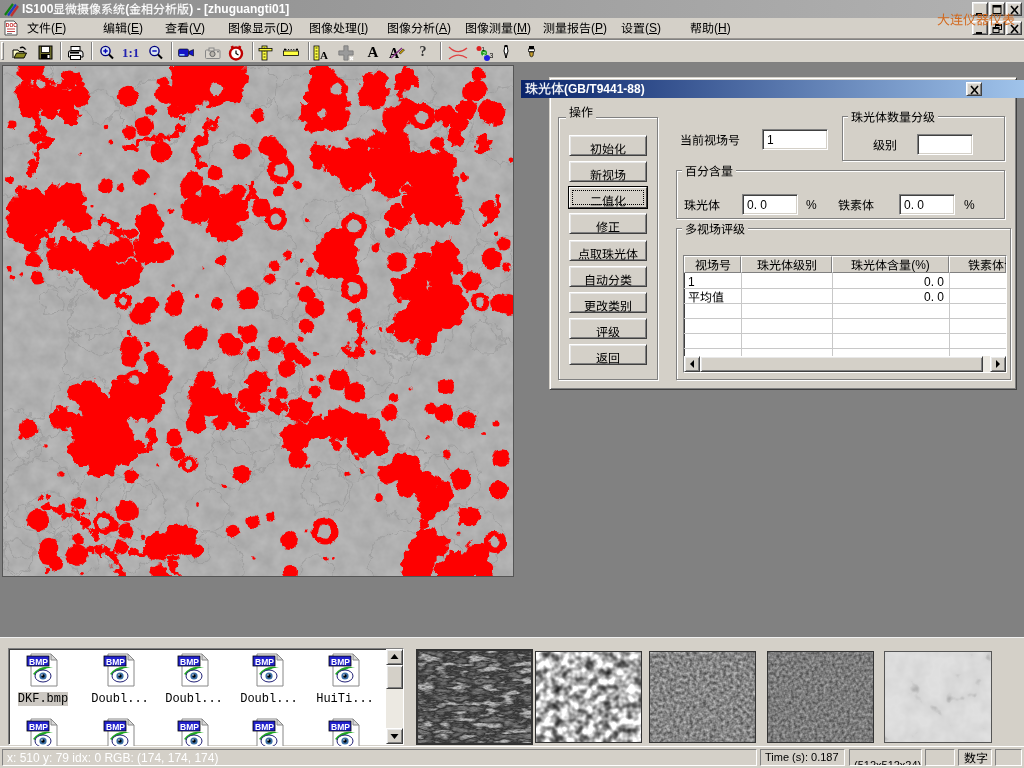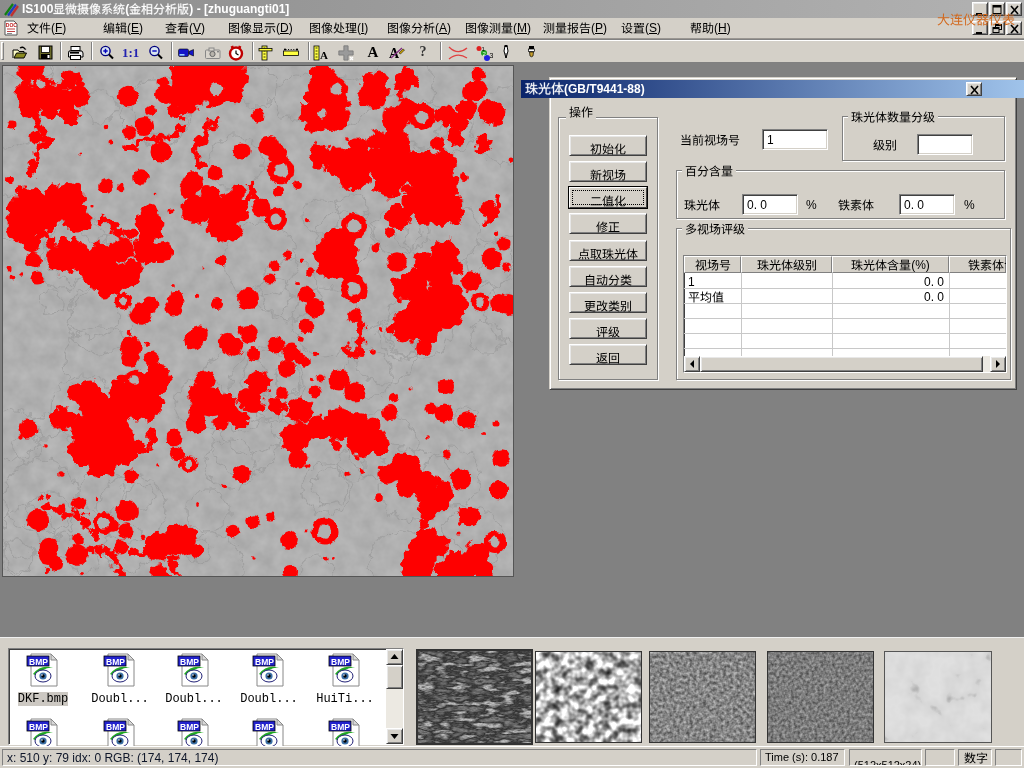--- a/index.html
+++ b/index.html
@@ -1633,20 +1633,20 @@
           <feFuncR type="table" tableValues="0.45 0.84 0.88 0.86"></feFuncR>
           <feFuncG type="table" tableValues="0.45 0.84 0.88 0.86"></feFuncG>
           <feFuncB type="table" tableValues="0.45 0.84 0.88 0.86"></feFuncB>
         </feComponentTransfer>
       </filter>
     </defs>
 <rect width="108" height="92" filter="url(#t5)"></rect>
 </svg>
 
 <div class="abs" style="left:0;top:746px;width:1024px;height:22px;background:#d4d0c8;border-top:1px solid #fff"></div>
-<div class="sunk" style="left:2px;top:749px;width:755px;height:17px;font-size:12px;;color:#0f172a;padding:1px 0 0 4px">x: 510 y: 79 idx: 0 RGB: (174, 174, 174)</div>
+<div class="sunk" style="left:2px;top:749px;width:755px;height:17px;font-size:12px;;color:#ffffff;padding:1px 0 0 4px">x: 510 y: 79 idx: 0 RGB: (174, 174, 174)</div>
 <div class="sunk" style="left:760px;top:749px;width:85px;height:17px;font-size:11px;color:#000;padding:1px 0 0 4px">Time (s): 0.187</div>
 <div class="sunk" style="left:849px;top:749px;width:73px;height:17px;font-size:11px;color:#000;padding:9px 0 0 4px">(512x512x24)</div>
 <div class="sunk" style="left:925px;top:749px;width:30px;height:17px"></div>
 <div class="sunk" style="left:958px;top:749px;width:34px;height:17px;font-size:12px;color:#000;padding:1px 0 0 5px"><svg class="c" style="width:24px;height:12px" viewBox="0 -880 2000 1000">
       <use href="#g6570" x="0"></use>
       <use href="#g5b57" x="1000"></use>
     </svg></div>
 <div class="sunk" style="left:995px;top:749px;width:27px;height:17px"></div>
 </body></html>

